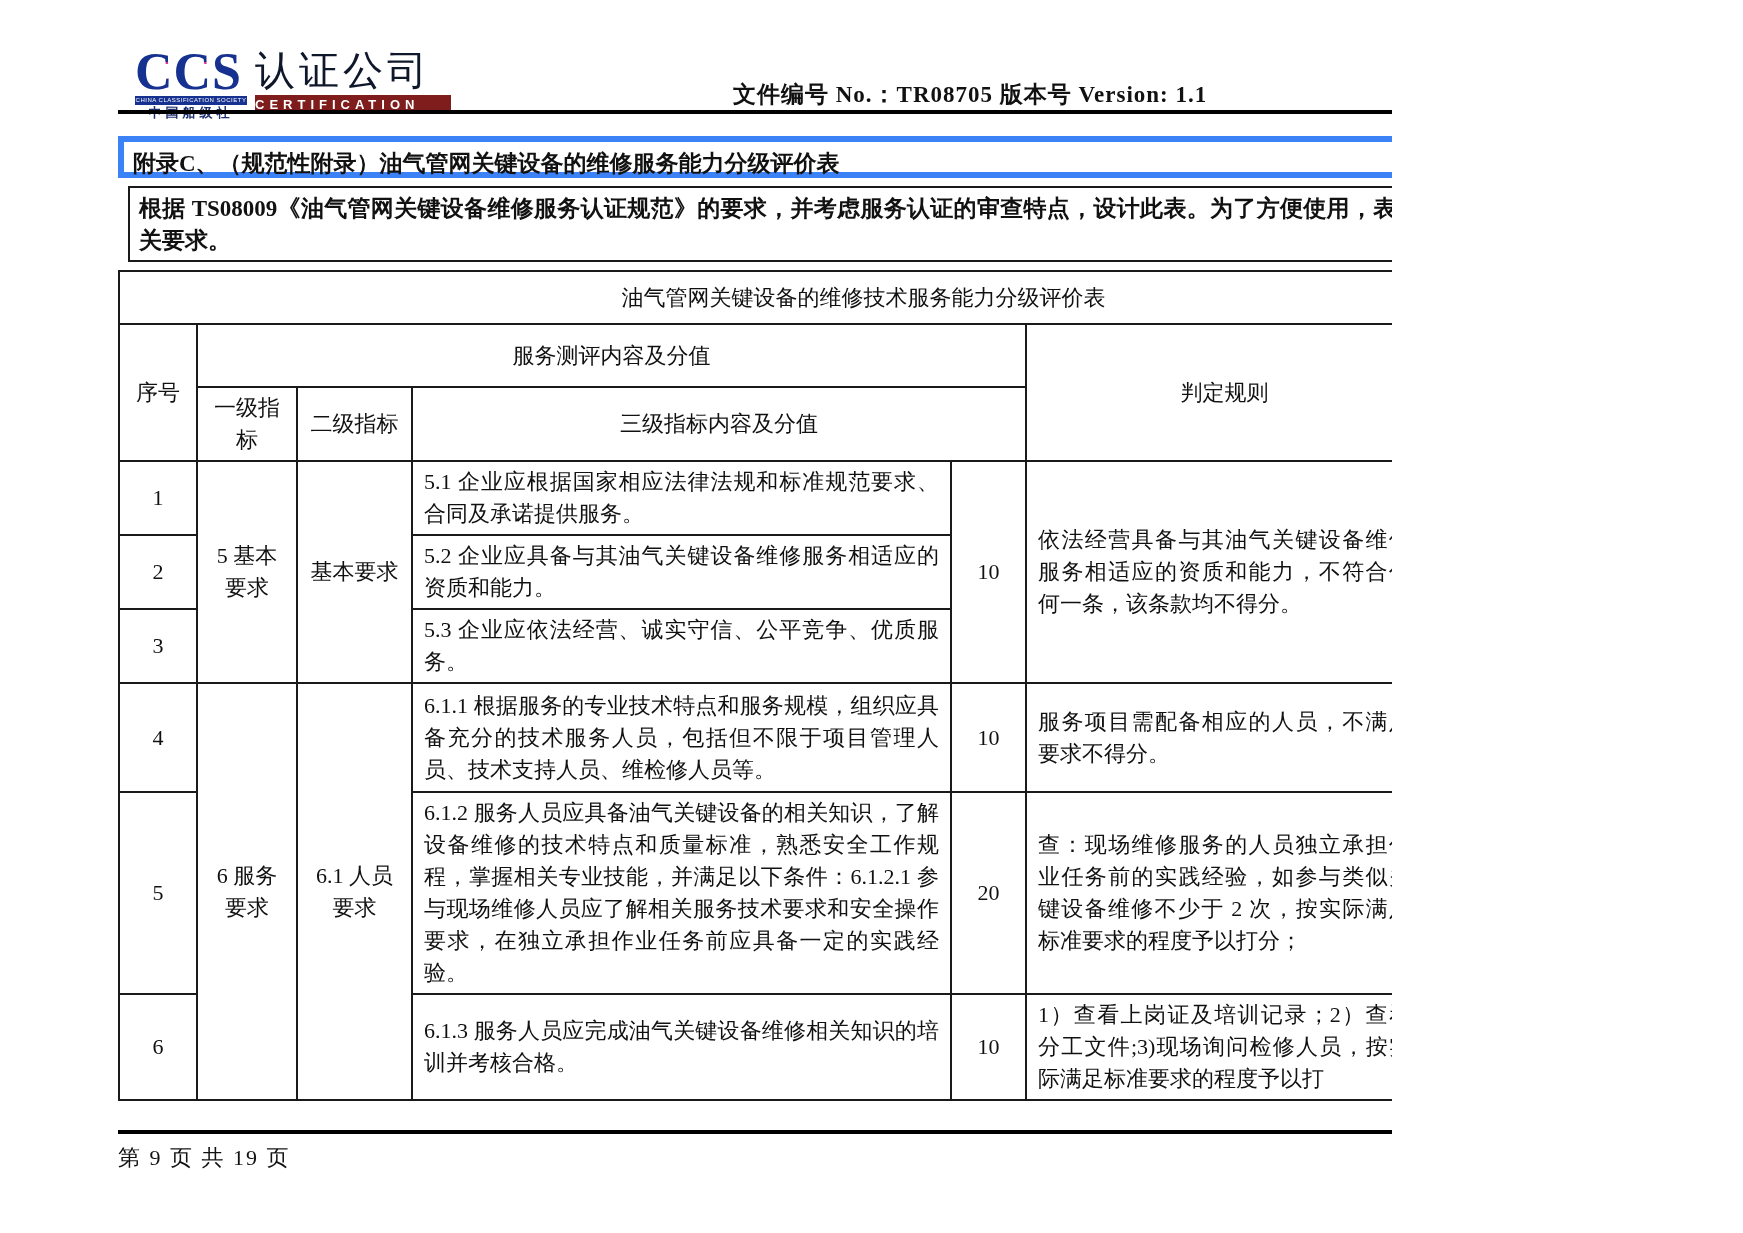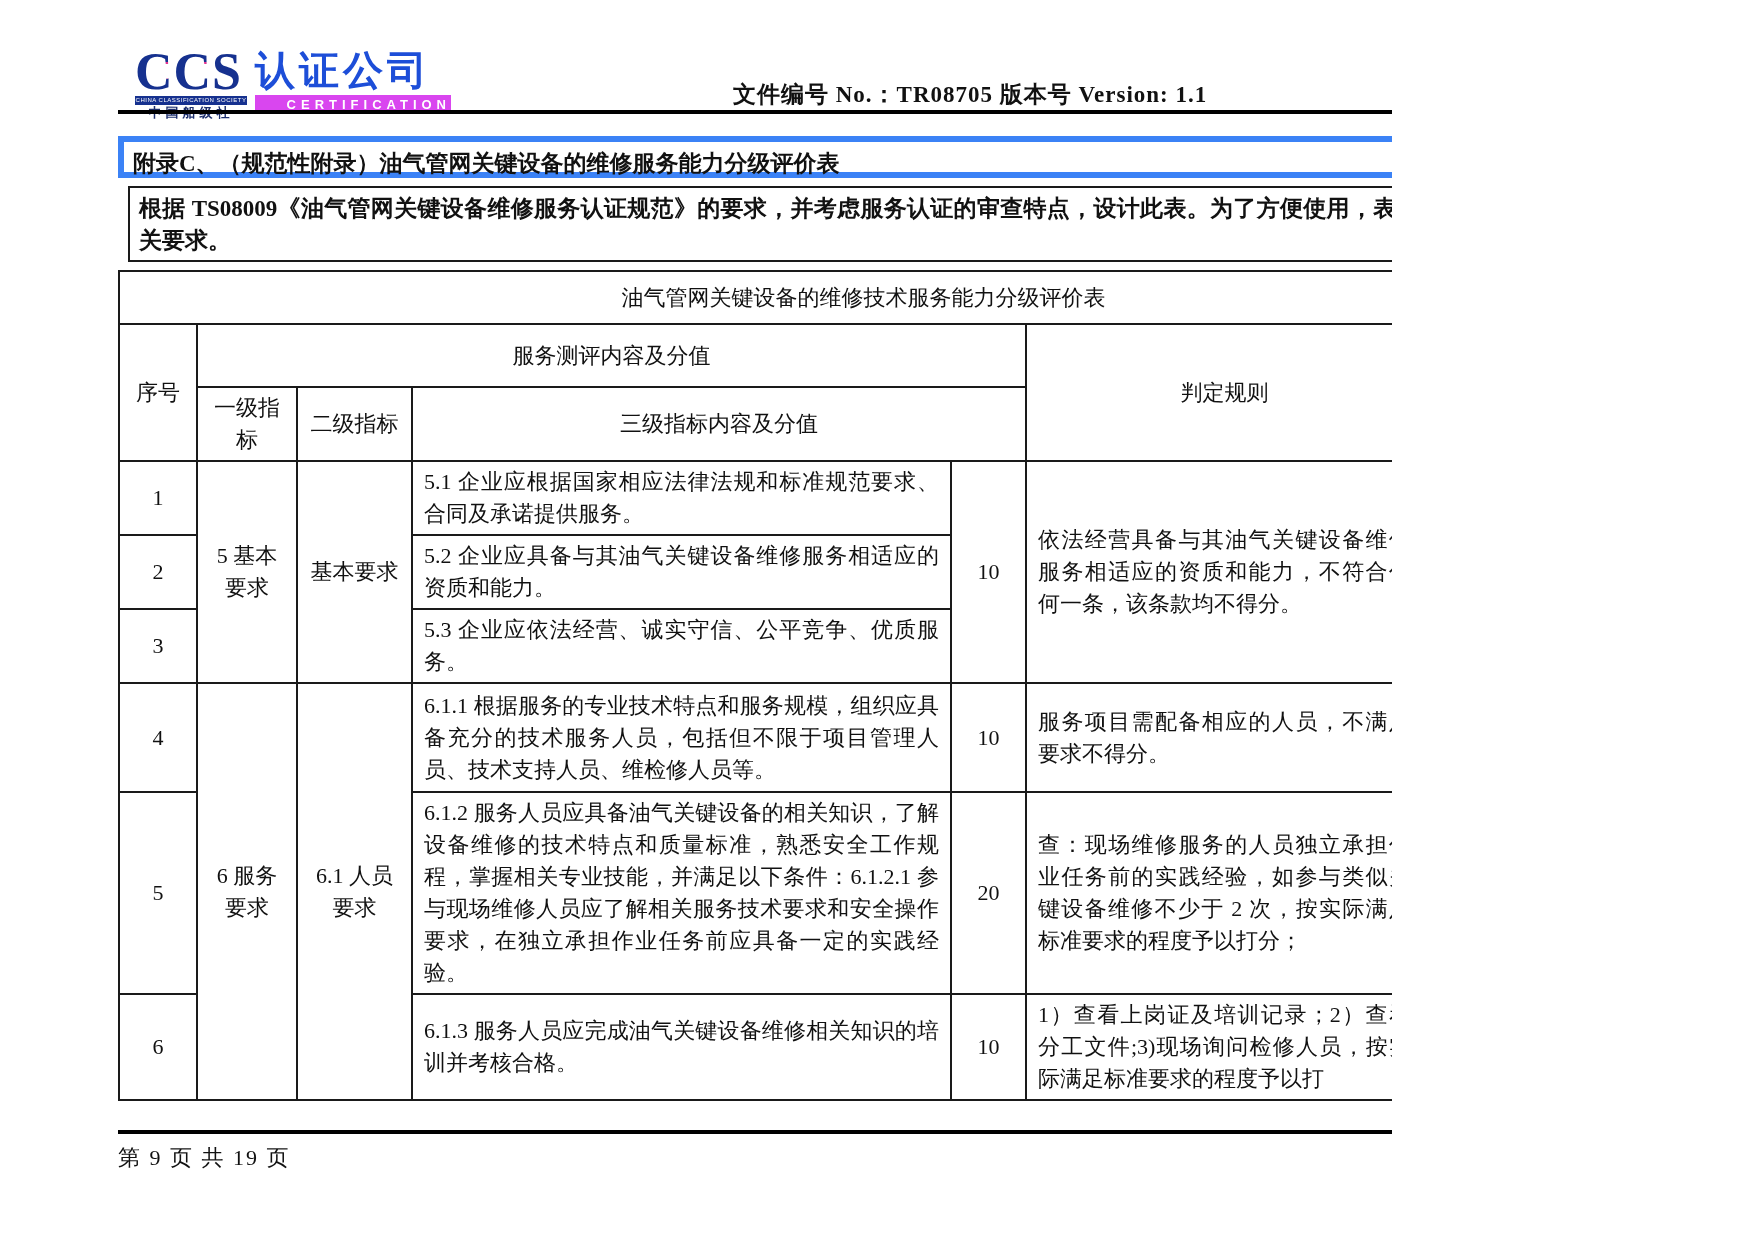--- a/index.html
+++ b/index.html
@@ -22,24 +22,24 @@
   .red-slash.s1{left:27px;top:12px;}
   .red-slash.s2{left:62px;top:12px;}
   .society-bar{
     margin-top:2px;background:#16318f;color:#fff;font-family:"Liberation Sans",sans-serif;
     font-size:6px;line-height:9px;text-align:center;letter-spacing:0.5px;width:112px;height:9px;overflow:hidden;
   }
   .society-cn{
     font-size:13px;line-height:15px;color:#1d2f6e;font-weight:bold;letter-spacing:4px;text-align:center;width:112px;
   }
   .logo-right{margin-left:8px;}
-  .brand-cn{font-size:40px;line-height:42px;font-weight:bold;color:#1d4ed8;letter-spacing:4px;}
+  .brand-cn{font-size:40px;line-height:42px;font-weight:normal;color:#0f172a;letter-spacing:4px;}
   .cert-bar{
-    margin-top:3px;background:#d946ef;color:#ffffff;font-family:"Liberation Sans",sans-serif;
-    font-weight:bold;font-size:13px;line-height:19px;height:19px;text-align:right;letter-spacing:5px;width:196px;
+    margin-top:3px;background:#7f1d1d;color:#ffffff;font-family:"Liberation Sans",sans-serif;
+    font-weight:bold;font-size:13px;line-height:19px;height:19px;text-align:left;letter-spacing:5px;width:196px;
   }
   .doc-number{position:absolute;left:733px;top:79px;font-size:23px;font-weight:bold;letter-spacing:1px;white-space:nowrap;}
   .header-rule{position:absolute;left:118px;top:110px;width:1567px;height:4px;background:#000;}
 
   
   .boxA{
     position:absolute;left:118px;top:136px;width:1489px;height:42px;box-sizing:border-box;
     border:6px solid #3b82f6;padding:6px 9px 0 9px;font-size:23px;font-weight:bold;
   }
   .boxB{

